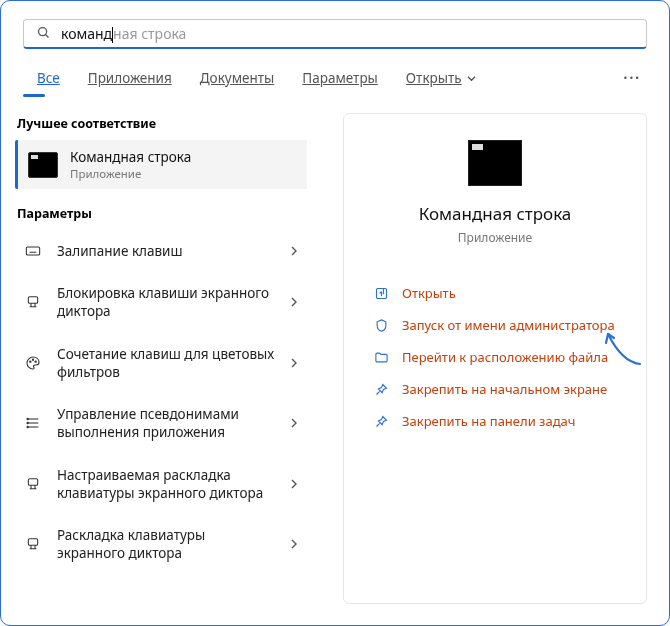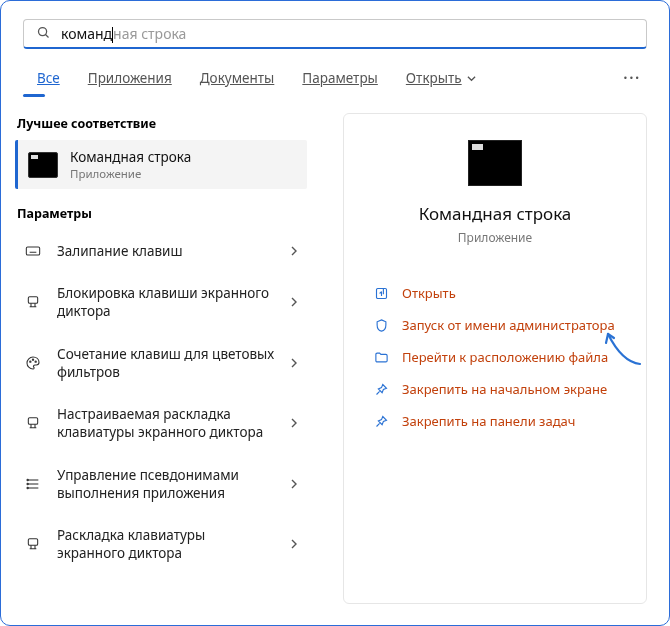--- a/index.html
+++ b/index.html
@@ -146,35 +146,35 @@
             </svg>
           </span>
           <span class="lbl">Сочетание клавиш для цветовых фильтров</span>
           <span class="chevr"><svg>
               <use href="#i-chevr"></use>
             </svg></span>
         </div>
         <div class="pitem">
           <span class="ic">
             <svg>
+              <use href="#i-alias"></use>
+            </svg>
+          </span>
+          <span class="lbl">Управление псевдонимами выполнения приложения</span>
+          <span class="chevr"><svg>
+              <use href="#i-chevr"></use>
+            </svg></span>
+        </div>
+        <div class="pitem">
+          <span class="ic">
+            <svg>
               <use href="#i-narrator"></use>
             </svg>
           </span>
           <span class="lbl">Настраиваемая раскладка клавиатуры экранного диктора</span>
-          <span class="chevr"><svg>
-              <use href="#i-chevr"></use>
-            </svg></span>
-        </div>
-        <div class="pitem">
-          <span class="ic">
-            <svg>
-              <use href="#i-alias"></use>
-            </svg>
-          </span>
-          <span class="lbl">Управление псевдонимами выполнения приложения</span>
           <span class="chevr"><svg>
               <use href="#i-chevr"></use>
             </svg></span>
         </div>
         <div class="pitem">
           <span class="ic">
             <svg>
               <use href="#i-narrator"></use>
             </svg>
           </span>

